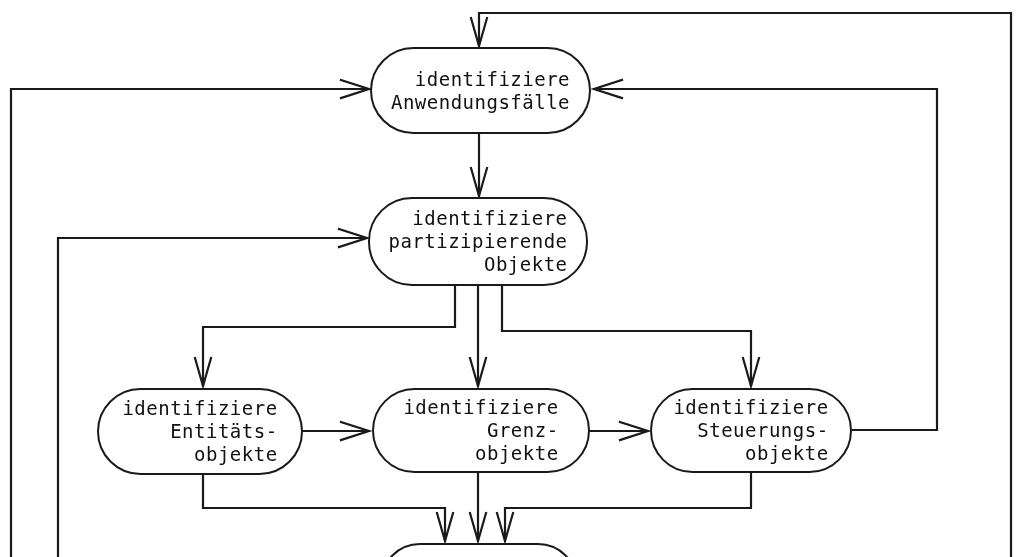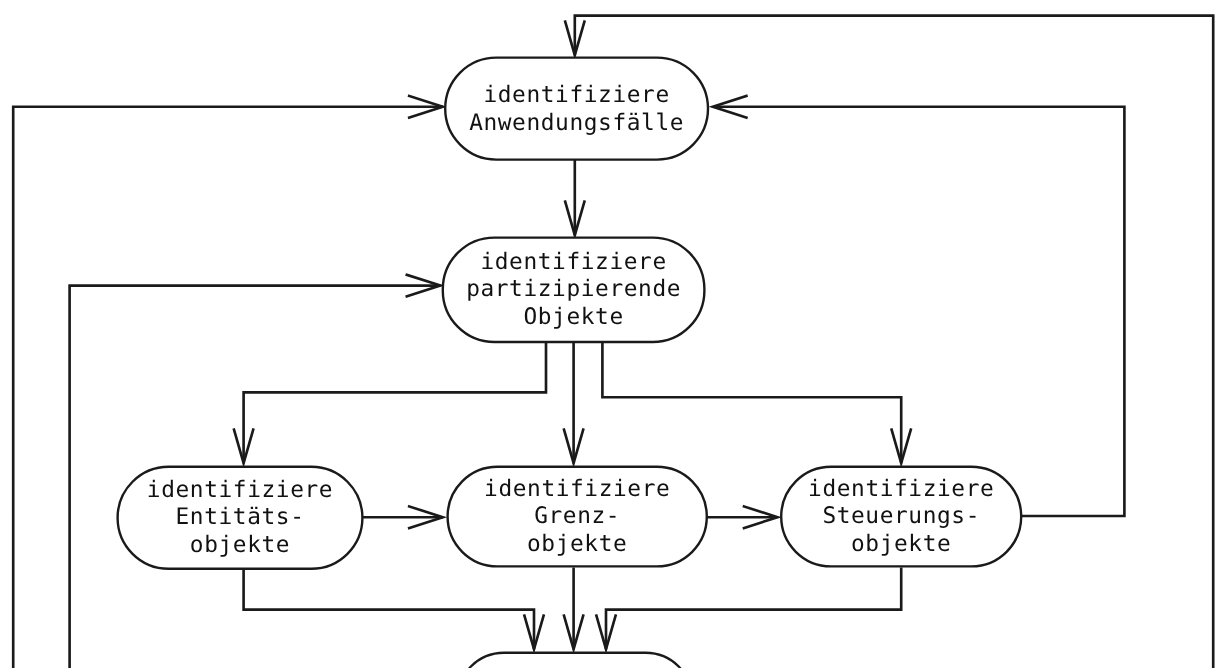--- a/index.html
+++ b/index.html
@@ -29,21 +29,21 @@
   }
   .node {
     position: absolute;
     box-sizing: border-box;
     background: #ffffff;
     border: 2.5px solid #1a1a1a;
     border-radius: 44px;
     display: flex;
     align-items: center;
     justify-content: center;
-    text-align: center;
+    text-align: right;
     font-size: 19px;
     line-height: 23px;
     color: #111111;
     white-space: pre-line;
     letter-spacing: 0.5px;
   }
   .n1 { left: 370px; top:  47px; width: 221px; height: 87px; }
   .n2 { left: 368px; top: 197px; width: 220px; height: 89px; }
   .n3 { left:  97px; top: 388px; width: 206px; height: 87px; }
   .n4 { left: 372px; top: 388px; width: 218px; height: 85px; }

